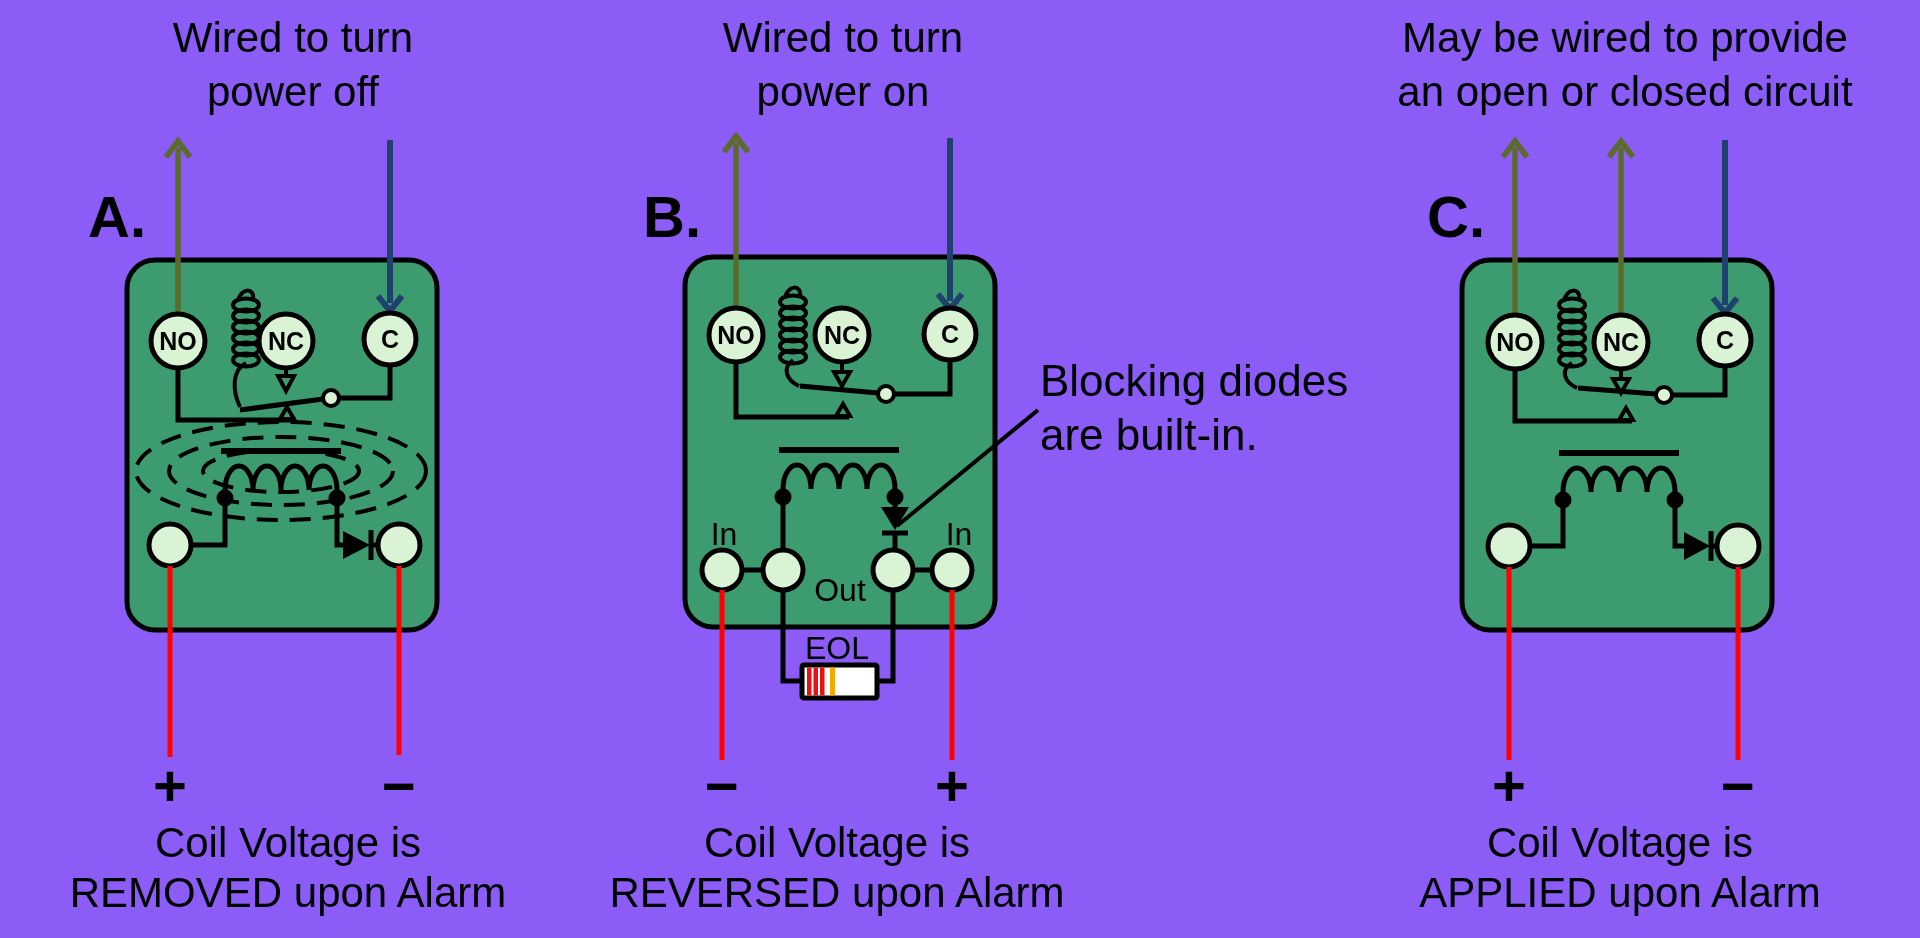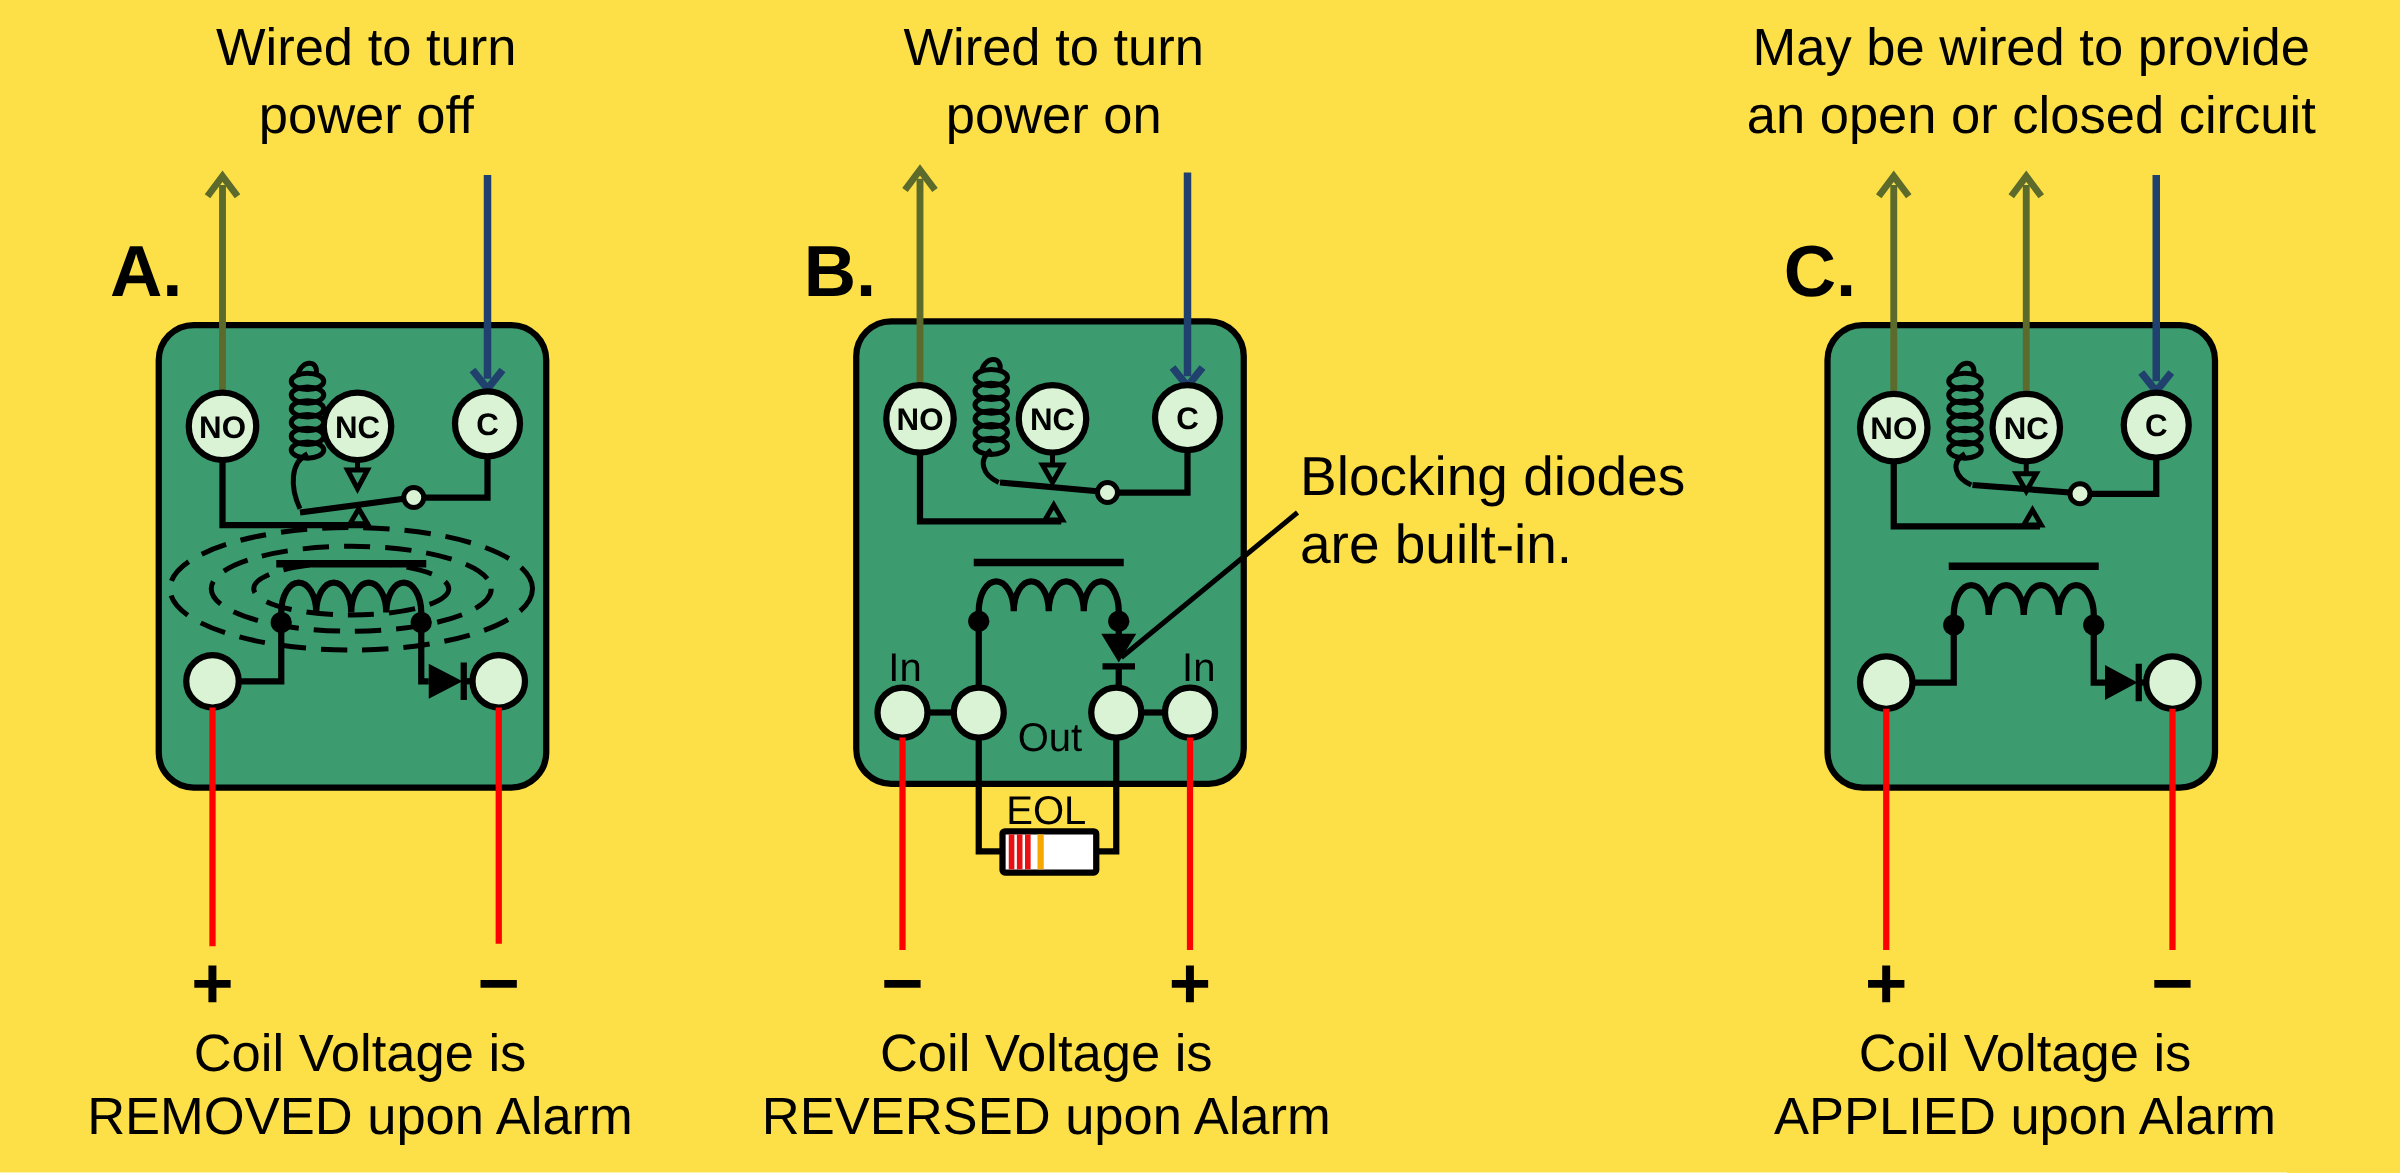--- a/index.html
+++ b/index.html
@@ -1,16 +1,16 @@
 <!DOCTYPE html>
 <html style="--body-green: #3d9b70; --terminal-green: #d9f3d4; --wire-red: #ff0000; --arrow-olive: #5c6b2b; --arrow-navy: #20406e; --resistor-band-red: #e81010; --resistor-band-gold: #f5a800;"><head>
 <meta charset="utf-8">
 <style>
   html,body{margin:0;padding:0;background:#fff;}
-  #stage{position:relative;width:1920px;height:938px;background:#fde047;overflow:hidden;text-align:right;}
+  #stage{position:relative;width:1920px;height:938px;background:#8b5cf6;overflow:hidden;text-align:right;}
   svg{position:absolute;left:0;top:0;}
   .t{font-family:"Liberation Sans",sans-serif;fill:#000;}
   .hdr{font-size:42px;text-anchor:middle;}
   .cap{font-size:42px;text-anchor:middle;}
   .letter{font-size:58px;font-weight:bold;}
   .sign{font-size:58px;font-weight:bold;text-anchor:middle;}
   .term-label{font-size:25px;font-weight:bold;text-anchor:middle;}
   .small{font-size:32px;text-anchor:middle;}
   .callout-t{font-size:44px;}
   .w5{stroke:#000;stroke-width:5;fill:none;}

